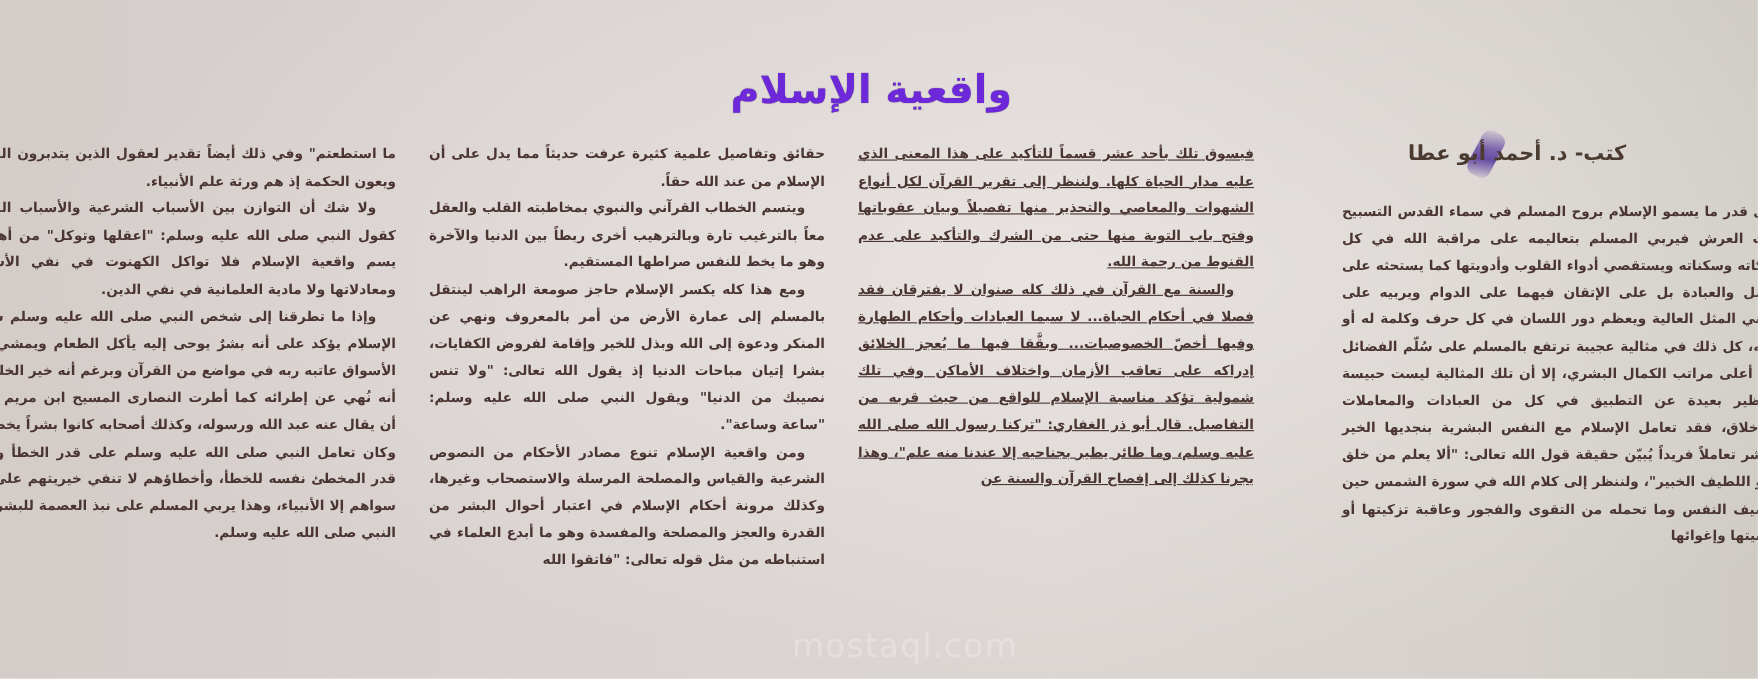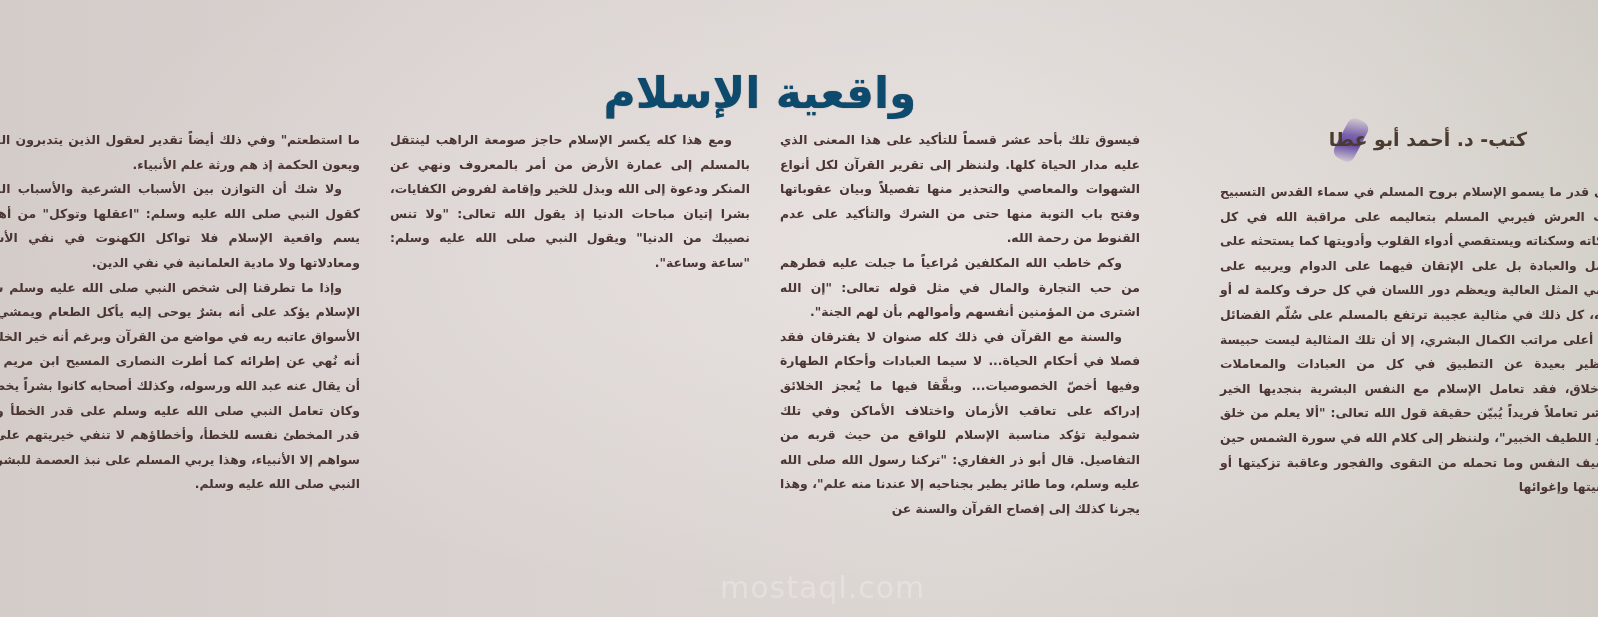--- a/index.html
+++ b/index.html
@@ -9,47 +9,47 @@
       font-family: "DejaVu Sans", sans-serif;
       color: #3a2a28;
     }
     .paper-tint {
       position: absolute; inset: 0;
       background: radial-gradient(ellipse at 60% 40%, rgba(255,250,250,0.35), rgba(0,0,0,0) 70%);
       pointer-events: none;
     }
     .title {
       position: absolute; left: 600px; top: 38px; width: 320px;
-      text-align: center; direction: rtl;
+      text-align: right; direction: rtl;
       font-family: "DejaVu Sans", sans-serif; font-weight: bold;
-      font-size: 44px; color: #0c4a6e; letter-spacing: 0;
+      font-size: 36px; color: #6d28d9; letter-spacing: 0;
       text-shadow: 0 0 1px rgba(40,30,30,0.6);
     }
     .byline {
       position: absolute; left: 1280px; top: 128px; width: 296px;
-      direction: rtl; text-align: center;
+      direction: rtl; text-align: left;
       font-weight: bold; font-size: 19px; color: #4a3a30;
       filter: blur(0.4px);
     }
     .pen-mark {
       position: absolute; left: 1340px; top: 118px; width: 22px; height: 44px;
       background: linear-gradient(160deg, rgba(90,60,160,0) 0%, rgba(90,60,160,0.75) 40%, rgba(70,40,150,0.8) 60%, rgba(90,60,160,0) 100%);
       transform: rotate(28deg); border-radius: 8px;
     }
     .column {
       position: absolute; top: 128px;
       direction: rtl; text-align: justify;
       font-weight: bold; font-size: 12.4px; line-height: 24.6px;
       color: #4a3532;
       filter: blur(0.55px);
     }
     .column p { margin: 0; text-indent: 18px; }
     .column p.noindent { text-indent: 0; }
     .col-1 { left: 1220px; width: 400px; top: 180px; }
-    .col-2 { left: 780px;  width: 360px; }
+    .col-2 { left: 780px;  width: 360px; text-decoration: underline; }
     .col-3 { left: 390px;  width: 360px; }
     .col-4 { left: -30px;  width: 390px; }
     .watermark {
       position: absolute; left: 720px; top: 570px;
       font-size: 30px; color: rgba(255,255,255,0.25);
       font-family: "DejaVu Sans", sans-serif; letter-spacing: 1px;
     }
   </style>
 </head>
 <body>
@@ -60,26 +60,28 @@
 
 <div class="pen-mark"></div>
 <div class="byline">كتب- د. أحمد أبو عطا</div>
 
 <div class="column col-1">
   <p class="noindent">على قدر ما يسمو الإسلام بروح المسلم في سماء القدس التسبيح تحت العرش فيربي المسلم بتعاليمه على مراقبة الله في كل حركاته وسكناته ويستقصي أدواء القلوب وأدويتها كما يستحثه على العمل والعبادة بل على الإتقان فيهما على الدوام ويربيه على معاني المثل العالية ويعظم دور اللسان في كل حرف وكلمة له أو عليه، كل ذلك في مثالية عجيبة ترتفع بالمسلم على سُلّم الفضائل إلى أعلى مراتب الكمال البشري، إلا أن تلك المثالية ليست حبيسة التنظير بعيدة عن التطبيق في كل من العبادات والمعاملات والأخلاق، فقد تعامل الإسلام مع النفس البشرية بنجديها الخير والشر تعاملاً فريداً يُبيّن حقيقة قول الله تعالى: "ألا يعلم من خلق وهو اللطيف الخبير"، ولننظر إلى كلام الله في سورة الشمس حين توصيف النفس وما تحمله من التقوى والفجور وعاقبة تزكيتها أو تدسيتها وإغوائها</p>
 </div>
 
 <div class="column col-2">
   <p class="noindent">فيسوق تلك بأحد عشر قسماً للتأكيد على هذا المعنى الذي عليه مدار الحياة كلها. ولننظر إلى تقرير القرآن لكل أنواع الشهوات والمعاصي والتحذير منها تفصيلاً وبيان عقوباتها وفتح باب التوبة منها حتى من الشرك والتأكيد على عدم القنوط من رحمة الله.</p>
-  <p>وكم خاطب الله المكلفين مُراعياً ما جبلت عليه فطرهم من حب التجارة والمال في مثل قوله تعالى: "إن الله اشترى من المؤمنين أنفسهم وأموالهم بأن لهم الجنة".</p>
   <p>والسنة مع القرآن في ذلك كله صنوان لا يفترقان فقد فصلا في أحكام الحياة... لا سيما العبادات وأحكام الطهارة وفيها أخصّ الخصوصيات... وبقَّقا فيها ما يُعجز الخلائق إدراكه على تعاقب الأزمان واختلاف الأماكن وفي تلك شمولية تؤكد مناسبة الإسلام للواقع من حيث قربه من التفاصيل. قال أبو ذر الغفاري: "تركنا رسول الله صلى الله عليه وسلم، وما طائر يطير بجناحيه إلا عندنا منه علم"، وهذا يجرنا كذلك إلى إفصاح القرآن والسنة عن</p>
 </div>
 
 <div class="column col-3">
+  <p class="noindent">حقائق وتفاصيل علمية كثيرة عرفت حديثاً مما يدل على أن الإسلام من عند الله حقاً.</p>
+  <p>ويتسم الخطاب القرآني والنبوي بمخاطبته القلب والعقل معاً بالترغيب تارة وبالترهيب أخرى ربطاً بين الدنيا والآخرة وهو ما يخط للنفس صراطها المستقيم.</p>
   <p>ومع هذا كله يكسر الإسلام حاجز صومعة الراهب لينتقل بالمسلم إلى عمارة الأرض من أمر بالمعروف ونهي عن المنكر ودعوة إلى الله وبذل للخير وإقامة لفروض الكفايات، بشرا إتيان مباحات الدنيا إذ يقول الله تعالى: "ولا تنس نصيبك من الدنيا" ويقول النبي صلى الله عليه وسلم: "ساعة وساعة".</p>
+  <p>ومن واقعية الإسلام تنوع مصادر الأحكام من النصوص الشرعية والقياس والمصلحة المرسلة والاستصحاب وغيرها، وكذلك مرونة أحكام الإسلام في اعتبار أحوال البشر من القدرة والعجز والمصلحة والمفسدة وهو ما أبدع العلماء في استنباطه من مثل قوله تعالى: "فاتقوا الله</p>
 </div>
 
 <div class="column col-4">
   <p class="noindent">ما استطعتم" وفي ذلك أيضاً تقدير لعقول الذين يتدبرون القرآن ويعون الحكمة إذ هم ورثة علم الأنبياء.</p>
   <p>ولا شك أن التوازن بين الأسباب الشرعية والأسباب المادية كقول النبي صلى الله عليه وسلم: "اعقلها وتوكل" من أهم ما يسم واقعية الإسلام فلا تواكل الكهنوت في نفي الأسباب ومعادلاتها ولا مادية العلمانية في نفي الدين.</p>
   <p>وإذا ما تطرقنا إلى شخص النبي صلى الله عليه وسلم سنجد الإسلام يؤكد على أنه بشرٌ يوحى إليه يأكل الطعام ويمشي في الأسواق عاتبه ربه في مواضع من القرآن وبرغم أنه خير الخلق إلا أنه نُهي عن إطرائه كما أطرت النصارى المسيح ابن مريم وأمر أن يقال عنه عبد الله ورسوله، وكذلك أصحابه كانوا بشراً يخطئون وكان تعامل النبي صلى الله عليه وسلم على قدر الخطأ وعلى قدر المخطئ نفسه للخطأ، وأخطاؤهم لا تنفي خيريتهم على من سواهم إلا الأنبياء، وهذا يربي المسلم على نبذ العصمة للبشر غير النبي صلى الله عليه وسلم.</p>
 </div>
 
 <div class="watermark">mostaql.com</div>
 

